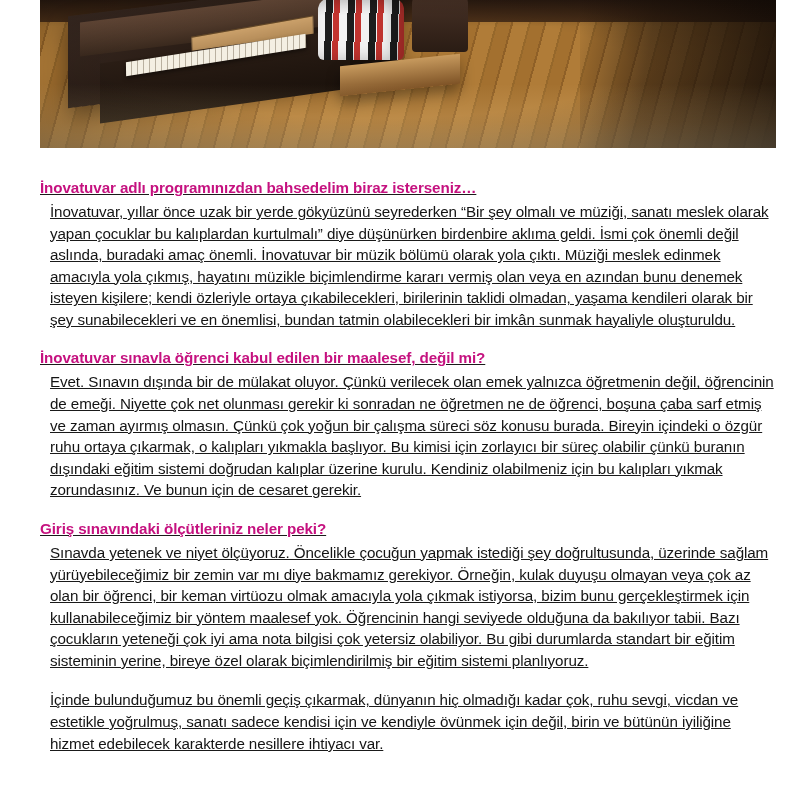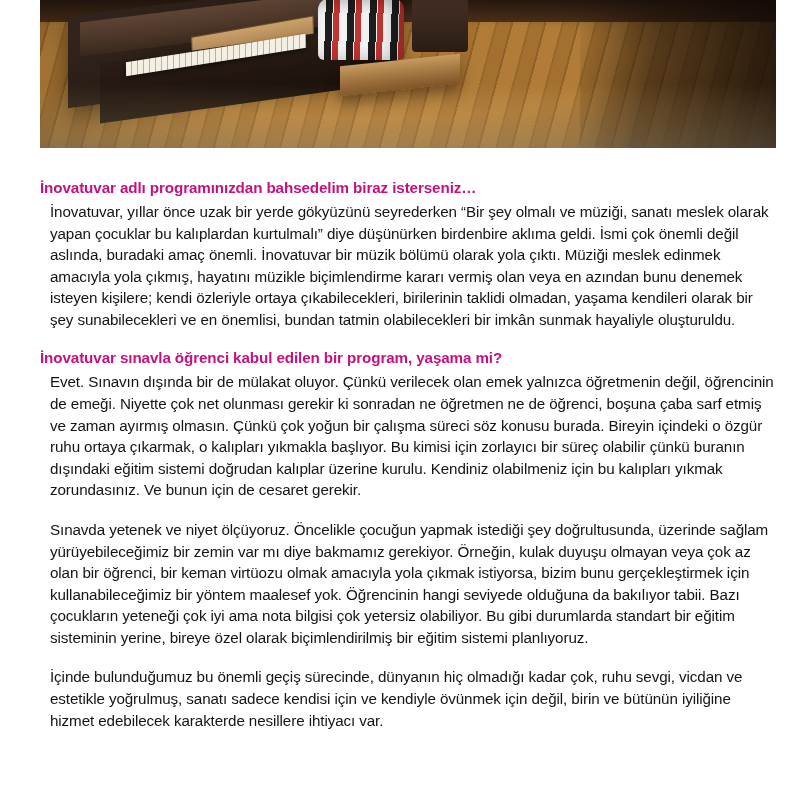--- a/index.html
+++ b/index.html
@@ -13,20 +13,21 @@
     font-family: "Liberation Sans", sans-serif;
     color: #1a1a1a;
     overflow: hidden;
   }
   .page {
     position: relative;
     width: 800px;
     height: 800px;
     box-sizing: border-box;
     padding: 0 16px 0 32px;
+    text-decoration: underline;
   }
   
   .photo-wrap {
     position: relative;
     width: 736px;
     height: 148px;
     margin: 0 auto 0 auto;
     overflow: hidden;
     background: #6b4a22;
   }
@@ -227,21 +228,22 @@
       <div class="right-dark"></div>
       <div class="floor-shine"></div>
       <div class="vignette"></div>
     </div>
   </div>
 
   <div class="article">
     <p class="q">İnovatuvar adlı programınızdan bahsedelim biraz isterseniz…</p>
     <p class="a">İnovatuvar, yıllar önce uzak bir yerde gökyüzünü seyrederken “Bir şey olmalı ve müziği, sanatı meslek olarak yapan çocuklar bu kalıplardan kurtulmalı” diye düşünürken birdenbire aklıma geldi. İsmi çok önemli değil aslında, buradaki amaç önemli. İnovatuvar bir müzik bölümü olarak yola çıktı. Müziği meslek edinmek amacıyla yola çıkmış, hayatını müzikle biçimlendirme kararı vermiş olan veya en azından bunu denemek isteyen kişilere; kendi özleriyle ortaya çıkabilecekleri, birilerinin taklidi olmadan, yaşama kendileri olarak bir şey sunabilecekleri ve en önemlisi, bundan tatmin olabilecekleri bir imkân sunmak hayaliyle oluşturuldu.</p>
 
-    <p class="q">İnovatuvar sınavla öğrenci kabul edilen bir program, yaşama mi?</p>
+    <p class="q">İnovatuvar sınavla öğrenci kabul edilen bir maalesef, değil mi?</p>
     <p class="a">Evet. Sınavın dışında bir de mülakat oluyor. Çünkü verilecek olan emek yalnızca öğretmenin değil, öğrencinin de emeği. Niyette çok net olunması gerekir ki sonradan ne öğretmen ne de öğrenci, boşuna çaba sarf etmiş ve zaman ayırmış olmasın. Çünkü çok yoğun bir çalışma süreci söz konusu burada. Bireyin içindeki o özgür ruhu ortaya çıkarmak, o kalıpları yıkmakla başlıyor. Bu kimisi için zorlayıcı bir süreç olabilir çünkü buranın dışındaki eğitim sistemi doğrudan kalıplar üzerine kurulu. Kendiniz olabilmeniz için bu kalıpları yıkmak zorundasınız. Ve bunun için de cesaret gerekir.</p>
 
+    <p class="q">Giriş sınavındaki ölçütleriniz neler peki?</p>
     <p class="a">Sınavda yetenek ve niyet ölçüyoruz. Öncelikle çocuğun yapmak istediği şey doğrultusunda, üzerinde sağlam yürüyebileceğimiz bir zemin var mı diye bakmamız gerekiyor. Örneğin, kulak duyuşu olmayan veya çok az olan bir öğrenci, bir keman virtüozu olmak amacıyla yola çıkmak istiyorsa, bizim bunu gerçekleştirmek için kullanabileceğimiz bir yöntem maalesef yok. Öğrencinin hangi seviyede olduğuna da bakılıyor tabii. Bazı çocukların yeteneği çok iyi ama nota bilgisi çok yetersiz olabiliyor. Bu gibi durumlarda standart bir eğitim sisteminin yerine, bireye özel olarak biçimlendirilmiş bir eğitim sistemi planlıyoruz.</p>
 
-    <p class="a last">İçinde bulunduğumuz bu önemli geçiş sürecinde, dünyanın hiç olmadığı kadar çok, ruhu sevgi, vicdan ve estetikle yoğrulmuş, sanatı sadece kendisi için ve kendiyle övünmek için değil, birin ve bütünün iyiliğine hizmet edebilecek karakterde nesillere ihtiyacı var.</p>
+    <p class="a last">İçinde bulunduğumuz bu önemli geçiş çıkarmak, dünyanın hiç olmadığı kadar çok, ruhu sevgi, vicdan ve estetikle yoğrulmuş, sanatı sadece kendisi için ve kendiyle övünmek için değil, birin ve bütünün iyiliğine hizmet edebilecek karakterde nesillere ihtiyacı var.</p>
   </div>
 
 </div>
 
 </body></html>

